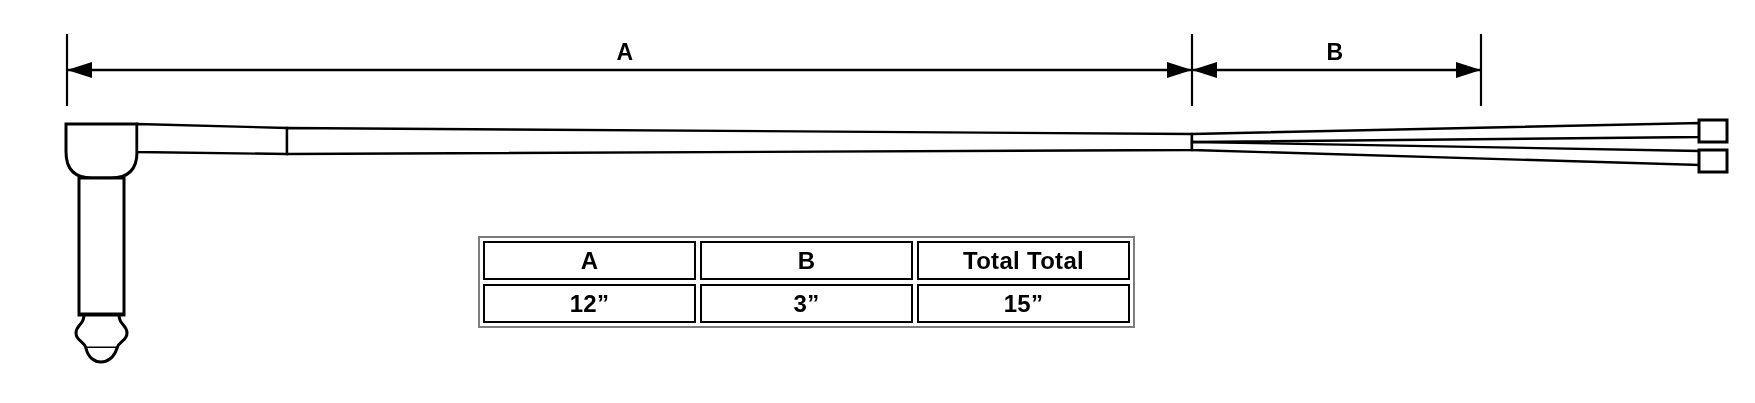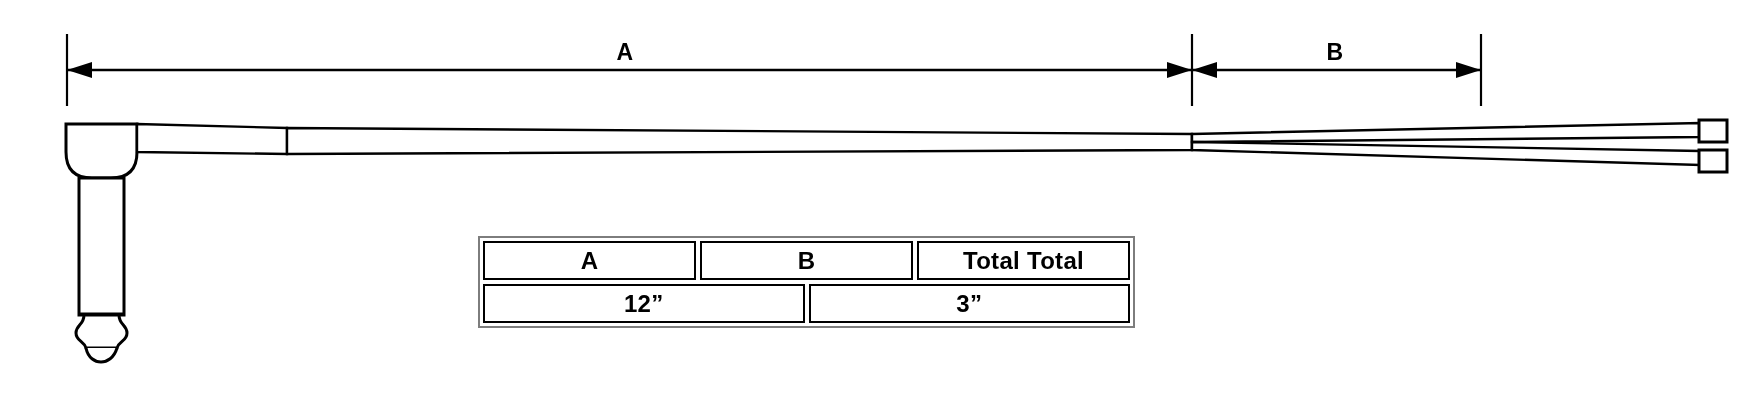--- a/index.html
+++ b/index.html
@@ -136,16 +136,17 @@
 
   <div id="spec-table">
     <div class="spec-row">
       <div class="spec-cell header">A</div>
       <div class="spec-cell header">B</div>
       <div class="spec-cell header">Total Total</div>
     </div>
     <div class="spec-row">
       <div class="spec-cell value">12”</div>
       <div class="spec-cell value">3”</div>
+      <div class="spec-cell value">15”</div>
     </div>
   </div>
 
 </div>
 
 </body></html>

